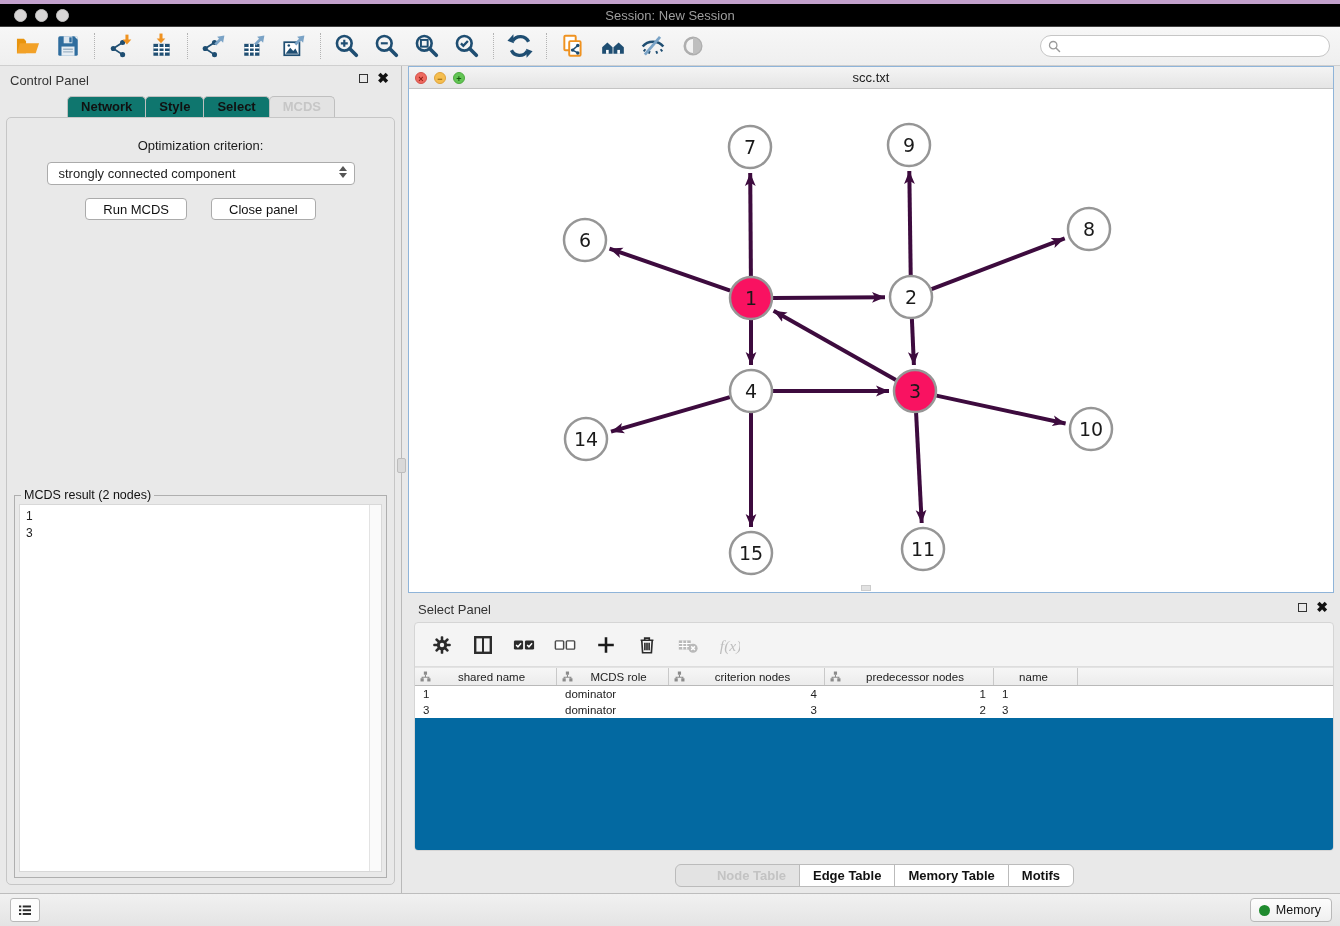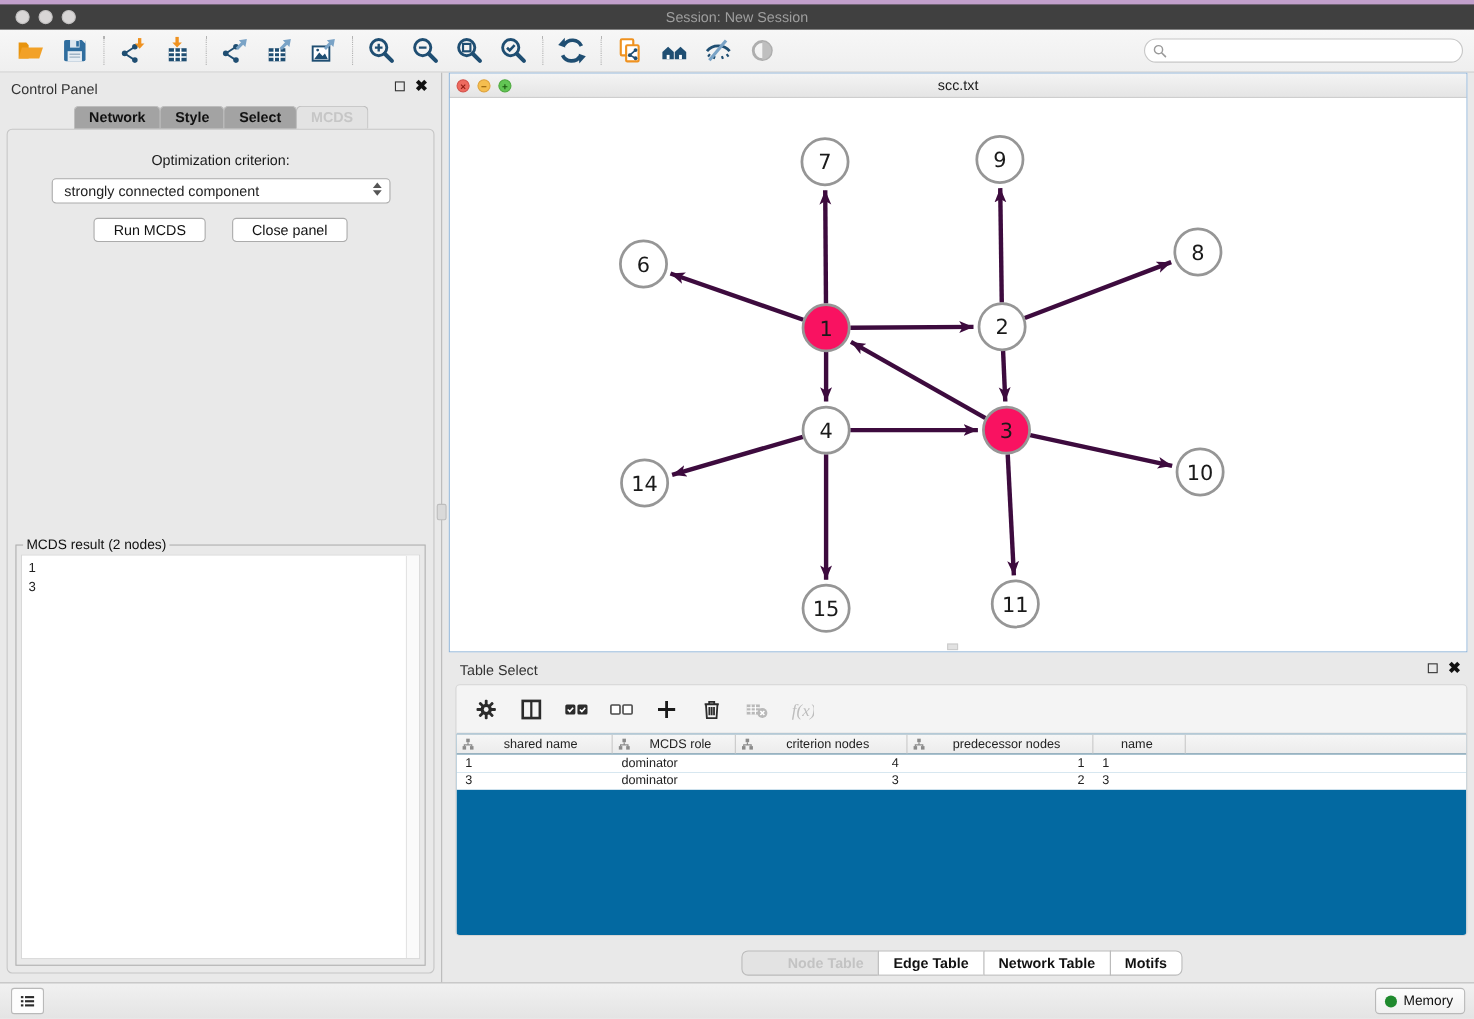--- a/index.html
+++ b/index.html
@@ -3,21 +3,21 @@
 <meta charset="utf-8">
 <style>
   * { margin:0; padding:0; box-sizing:border-box; }
   html,body { width:1340px; height:926px; overflow:hidden;
     font-family:"Liberation Sans", sans-serif; font-size:13px; color:#222;
     background:#E9E9E9; }
   .app { position:relative; width:1340px; height:926px; background:#E9E9E9; }
 
   
   .titlebar { position:absolute; left:0; top:0; width:1340px; height:27px;
-    background:#404040; border-top:4px solid #C2A0CC; border-bottom:4px solid #404040; }
+    background:#000000; border-top:4px solid #C2A0CC; border-bottom:1px solid #404040; }
   .traffic-lights { position:absolute; left:14px; top:5px; display:flex; gap:8px; }
   .tl-dot { width:13px; height:13px; border-radius:50%; background:#D8D6D6; border:1px solid #C2C0C0; }
   .title-text { position:absolute; left:0; right:0; top:4px; text-align:center;
     color:#9E9E9E; font-size:13px; }
 
   
   .toolbar { position:absolute; left:0; top:27px; width:1340px; height:39px;
     background:linear-gradient(#F7F7F7,#EFEFEF); border-bottom:1px solid #CFCFCF;
     display:flex; align-items:center; padding-left:8px; }
   .tb-btn { width:40px; height:32px; display:flex; align-items:center; justify-content:center;
@@ -33,21 +33,21 @@
 
   
   .control-panel { position:absolute; left:0; top:66px; width:402px; height:827px;
     background:#E9E9E9; border-right:1px solid #B9B9B9; }
   .panel-header { position:relative; height:28px; }
   .panel-title { position:absolute; left:10px; top:7px; font-size:13px; color:#333; }
   .panel-btns { position:absolute; right:12px; top:7px; display:flex; gap:9px; align-items:center; }
   .float-btn { width:9px; height:9px; border:1.5px solid #333; background:transparent; display:inline-block; }
   .close-btn { font-weight:bold; font-size:14px; line-height:11px; color:#111; cursor:pointer; }
   .cp-tabs { position:absolute; left:0; top:30px; width:100%; display:flex; justify-content:center; }
-  .tab { height:21px; padding:0 13px; background:#a3a3a3; border:1px solid #BFBFBF;
+  .tab { height:21px; padding:0 13px; background:#0f766e; border:1px solid #BFBFBF;
     border-bottom:none; border-radius:5px 5px 0 0; margin-right:-1px;
     font-size:13px; font-weight:bold; line-height:20px; color:#111; cursor:pointer; }
   .tab.active { background:#E3E3E3; color:#C6C6C6; }
   .cp-body { position:absolute; left:6px; top:51px; width:389px; height:768px;
     background:#E9E9E9; border:1px solid #C6C6C6; border-radius:5px; }
   .opt-label { margin-top:20px; text-align:center; font-size:13px; color:#1a1a1a; }
   .cp-select { position:relative; margin:9px auto 0 auto; width:308px; height:23px; background:#fff;
     border:1px solid #ABABAB; border-radius:4px; line-height:21px; padding-left:11px;
     font-size:13px; cursor:pointer; }
   .cp-select .steppers { position:absolute; right:7px; top:3px; display:flex; flex-direction:column; gap:2px; }
@@ -420,21 +420,21 @@
           <g>
             <circle cx="514" cy="460" r="21" fill="#FFFFFF" stroke="#969696" stroke-width="2.5"></circle>
             <text x="514" y="467" text-anchor="middle" font-family="DejaVu Sans, sans-serif" font-size="19" fill="#1A1A1A">11</text>
           </g>
         </svg></div>
     <div class="net-grip"></div>
   </section>
 
   <section class="table-panel">
     <div class="tp-header">
-      <span class="panel-title" style="left:10px;">Table Select</span>
+      <span class="panel-title" style="left:10px;">Select Panel</span>
       <span class="panel-btns">
         <span class="float-btn"></span>
         <span class="close-btn">✖</span>
       </span>
     </div>
     <div class="tp-inner">
       <div class="tp-toolbar" id="tp-toolbar">
           <button class="tp-tool">
             <svg viewBox="0 0 24 24">
               <g fill="#2B2B2B">
@@ -566,21 +566,21 @@
               <div class="dt-cell" style="width: 156px; text-align: right;">3</div>
               <div class="dt-cell" style="width: 169px; text-align: right;">2</div>
               <div class="dt-cell" style="width: 84px; text-align: left;">3</div>
             </div>
           </div>
       </div>
     </div>
     <div class="tp-tabs" id="tp-tabs">
         <div class="tp-tab active">Node Table</div>
         <div class="tp-tab">Edge Table</div>
-        <div class="tp-tab">Network Table</div>
+        <div class="tp-tab">Memory Table</div>
         <div class="tp-tab">Motifs</div>
       </div>
   </section>
 
   <div class="statusbar">
     <button class="sb-left-btn">
       <svg viewBox="0 0 24 24" width="18" height="18">
         <g fill="#2B2B2B">
           <rect x="4" y="6" width="3" height="2.6"></rect>
             <rect x="9" y="6" width="11" height="2.6"></rect>

